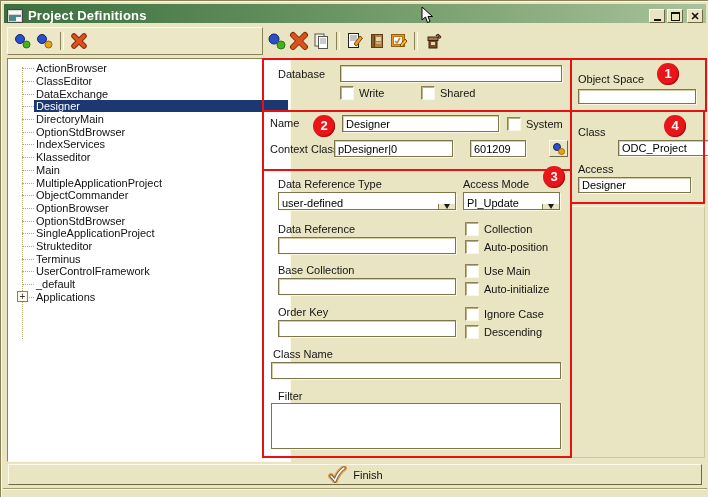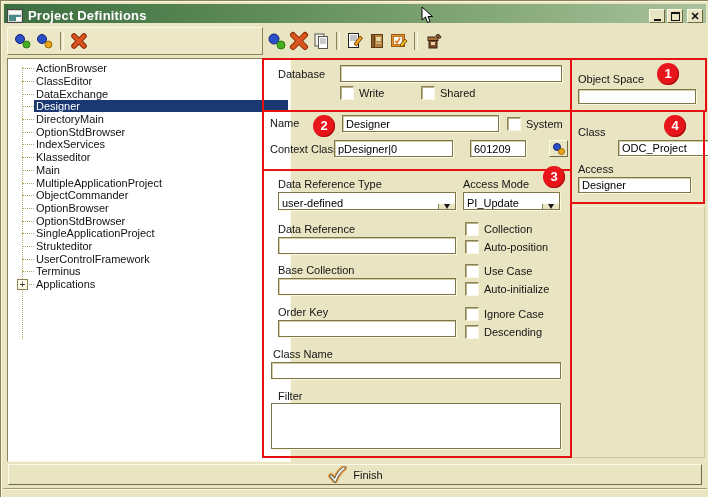--- a/index.html
+++ b/index.html
@@ -229,24 +229,27 @@
         <div class="tree-row">
           <span class="tree-label">OptionStdBrowser</span>
         </div>
         <div class="tree-row">
           <span class="tree-label">SingleApplicationProject</span>
         </div>
         <div class="tree-row">
           <span class="tree-label">Strukteditor</span>
         </div>
         <div class="tree-row">
+          <span class="tree-label">Terminus</span>
+        </div>
+        <div class="tree-row">
           <span class="tree-label">UserControlFramework</span>
         </div>
         <div class="tree-row">
-          <span class="tree-label">Terminus</span>
+          <span class="tree-label">_default</span>
         </div>
         <div class="tree-row">
           <span class="expander">+</span>
           <span class="tree-label">Applications</span>
         </div>
       </div>
   </div>
 
   <div class="ann-box" style="left:261px;top:57px;width:306px;height:50px"></div>
   <div class="ann-box" style="left:569px;top:57px;width:133px;height:50px"></div>
@@ -310,21 +313,21 @@
   </div>
   <div class="cbgroup" style="left:464px;top:239px">
     <span class="cb"></span>
     <span class="cb-label">Auto-position</span>
   </div>
 
   <span class="lbl" style="left:277px;top:263px">Base Collection</span>
   <input class="txt" style="left: 277px; top: 277px; width: 178px;" value="">
   <div class="cbgroup" style="left:464px;top:263px">
     <span class="cb"></span>
-    <span class="cb-label">Use Case</span>
+    <span class="cb-label">Use Main</span>
   </div>
   <div class="cbgroup" style="left:464px;top:281px">
     <span class="cb"></span>
     <span class="cb-label">Auto-initialize</span>
   </div>
 
   <span class="lbl" style="left:277px;top:305px">Order Key</span>
   <input class="txt" style="left: 277px; top: 319px; width: 178px;" value="">
   <div class="cbgroup" style="left:464px;top:306px">
     <span class="cb"></span>

